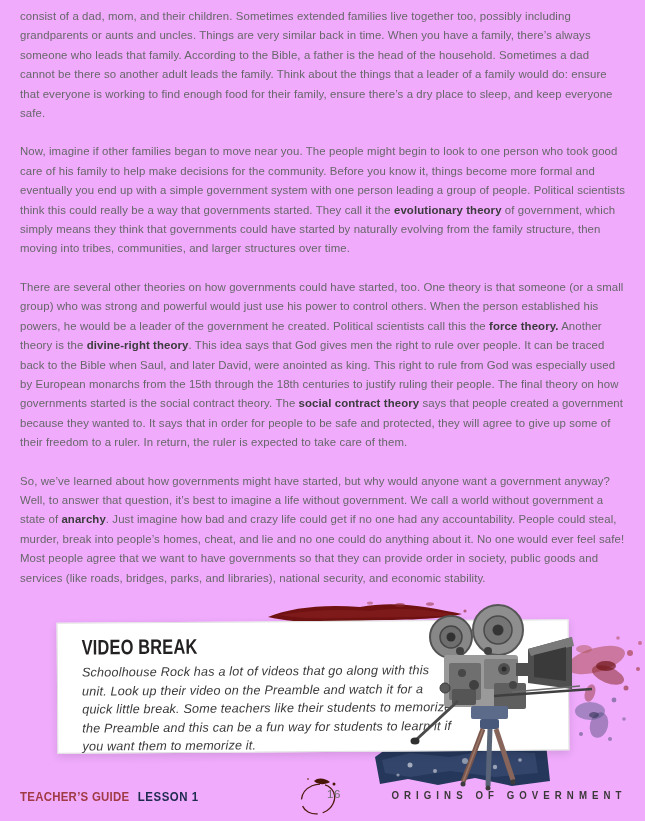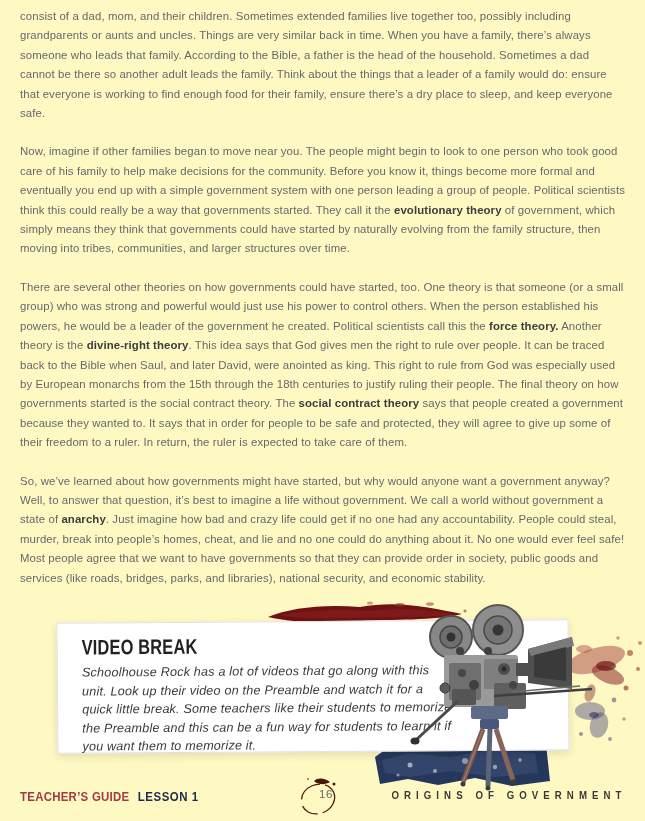--- a/index.html
+++ b/index.html
@@ -1,19 +1,19 @@
 <!DOCTYPE html>
 <html><head>
 <meta charset="utf-8">
 <style>
   html,body{margin:0;padding:0;background:#e8e8e8;}
   .page{
     position:relative;
     width:645px;height:821px;
-    background:#fef9c3;
+    background:#f0abfc;
     overflow:hidden;
     font-family:"Liberation Sans",sans-serif;
   }
   
   .article{
     position:absolute;left:20px;top:7px;width:606px;
     font-size:11.4px;line-height:19.4px;
     color:#67676a;letter-spacing:.1px;
   }
   .article p{margin:0 0 19px 0;}
@@ -50,21 +50,21 @@
   }
   .footer-left .guide{font-weight:bold;font-size:13px;color:#a03b45;letter-spacing:.3px;}
   .footer-left .lesson{font-weight:bold;font-size:13px;color:#1b2a4d;letter-spacing:.6px;margin-left:5px;}
   .footer-right{
     position:absolute;right:18px;top:789px;white-space:nowrap;
     font-size:10.5px;font-weight:bold;color:#3a3737;letter-spacing:5.5px;
     transform:scale(.92,1);transform-origin:right top;z-index:4;
   }
   .page-circle{position:absolute;left:295px;top:776px;width:46px;height:44px;z-index:4;}
   .page-num{
-    position:absolute;left:8px;top:12px;width:46px;text-align:center;
+    position:absolute;left:16px;top:12px;width:46px;text-align:center;
     font-size:11.5px;color:#6a6a6a;letter-spacing:.5px;
   }
 </style>
 </head>
 <body>
 
 <div class="page">
 
   <div class="article">
       <p><span>consist of a dad, mom, and their children. Sometimes extended families live together too, possibly including grandparents or aunts and uncles. Things are very similar back in time. When you have a family, there’s always someone who leads that family. According to the Bible, a father is the head of the household. Sometimes a dad cannot be there so another adult leads the family. Think about the things that a leader of a family would do: ensure that everyone is working to find enough food for their family, ensure there’s a dry place to sleep, and keep everyone safe.</span></p>

